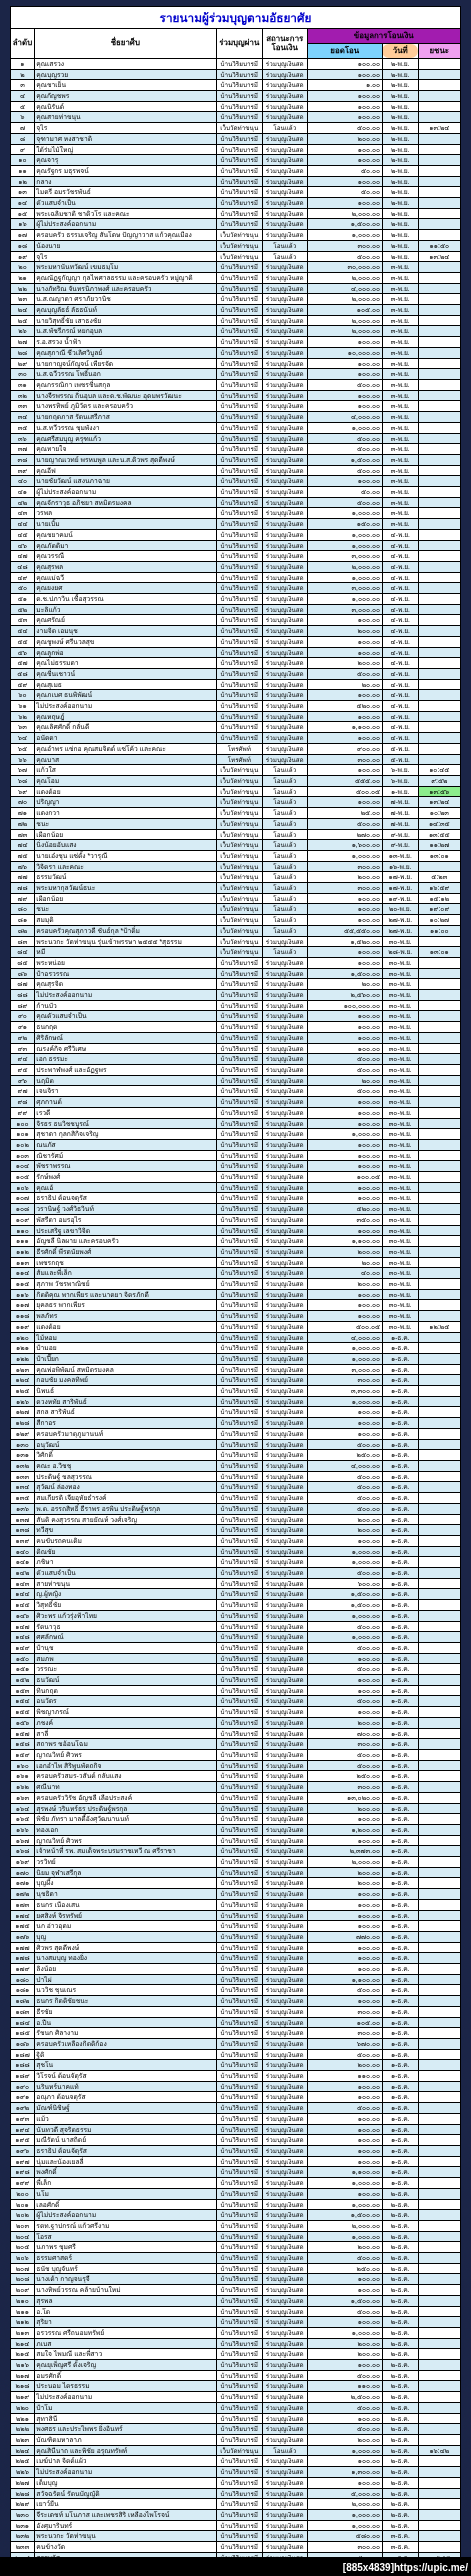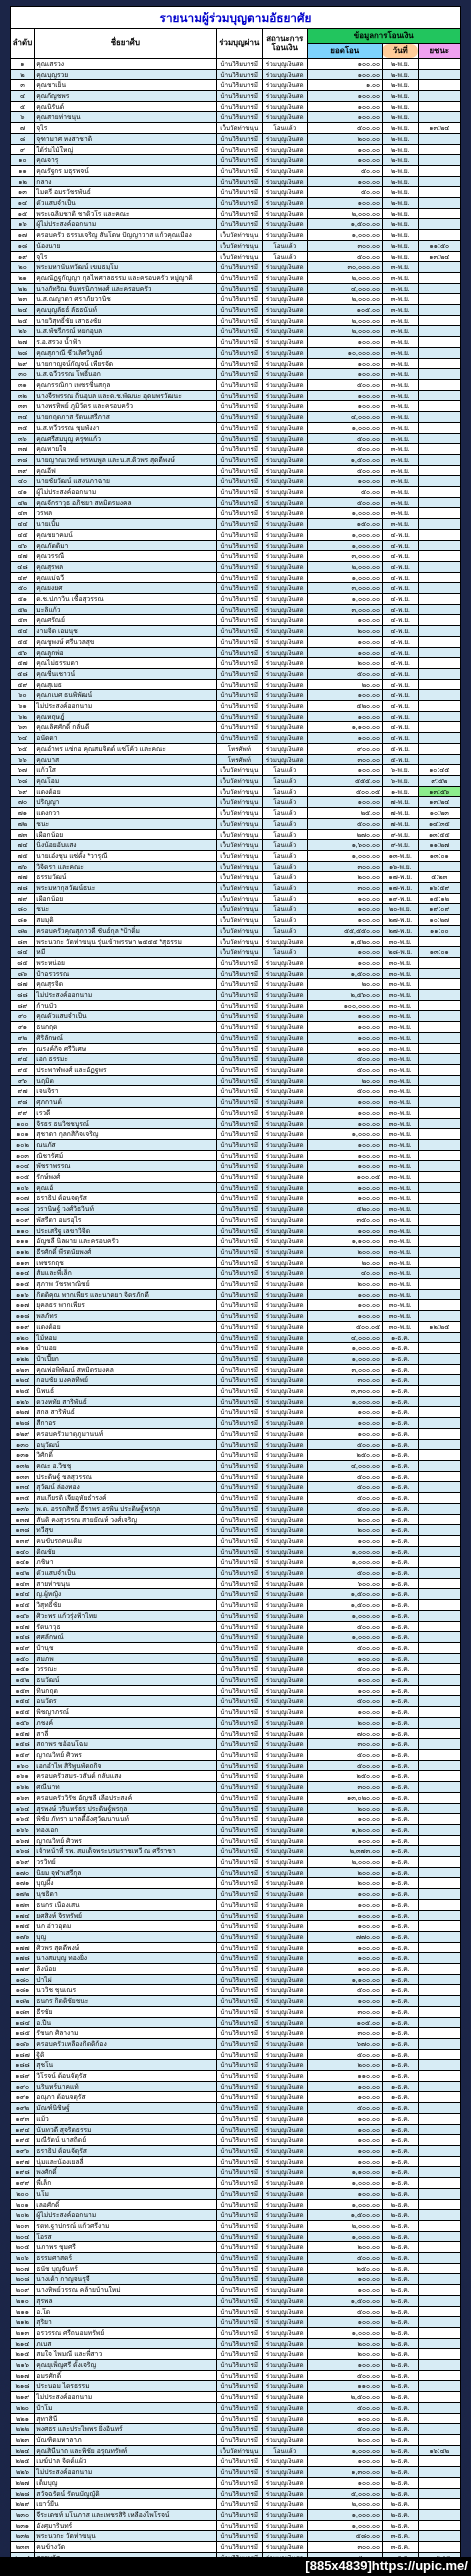--- a/index.html
+++ b/index.html
@@ -5,35 +5,35 @@
   html,body{margin:0;padding:0;}
   body{background:#0d1430;font-family:"Liberation Sans","DejaVu Sans",sans-serif;}
   .page{position:relative;width:471px;height:2576px;background:#1b2547;overflow:hidden;}
   .sheet{margin:0 auto;}
   table{border-collapse:collapse;table-layout:fixed;background:#fff;}
   td,th{border:0.8px solid #000;overflow:hidden;white-space:nowrap;color:#000;}
   
   .main{width:449px;margin:6.3px auto 0 auto;}
   .main .title th{height:19px;font-size:11.8px;font-weight:bold;color:#0000cc;text-align:center;background:#fff;}
   .main .hdr th{height:11.8px;font-size:7.9px;font-weight:bold;text-align:center;background:#fff;white-space:normal;line-height:1.05;}
-  .main th.c-group{background:#22c55e;}
+  .main th.c-group{background:#a21caf;}
   .main th.th-amount{background:#7dd3fc;}
   .main th.th-date{background:#ffcc99;border-radius:7px;}
   .main th.th-time{background:#f0a0f0;}
   .main tbody td{height:9.7px;font-size:6.7px;line-height:9.7px;padding:0 1.6px;}
   .main tbody tr.alt td{background:#d7ecf5;}
   .main td.idx{text-align:center;}
   .main td.name{text-align:left;}
   .main td.via,.main td.status{text-align:center;font-size:6.3px;}
   .main td.num{text-align:right;}
   .main td.date,.main td.time{text-align:center;}
   .main td.hl{background:#8ced8c !important;}
   
   .wmbar{position:absolute;left:0;bottom:0;width:471px;height:19px;background:#000;}
-  .wmbar span{position:absolute;right:3.1px;bottom:3.1px;color:#fff;font-size:13px;font-weight:bold;letter-spacing:0px;}
+  .wmbar span{position:absolute;right:3.1px;bottom:3.1px;color:#fff;font-size:10px;font-weight:bold;letter-spacing:0px;}
 </style>
 </head>
 <body>
 
 <div class="page">
 
   <table class="main sheet">
     <colgroup>
       <col style="width:23.6px">
         <col style="width:182px">

